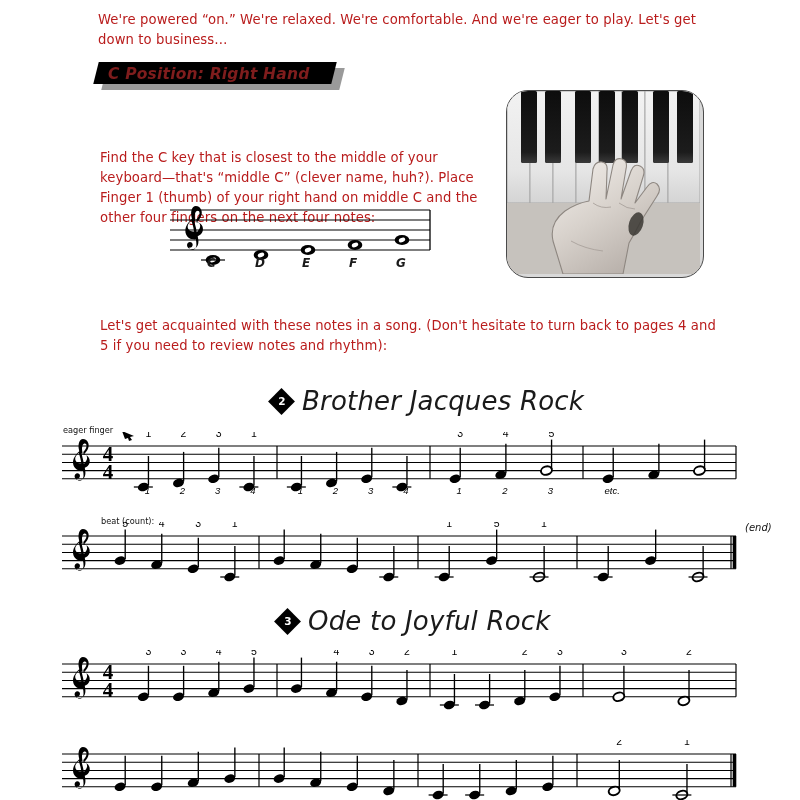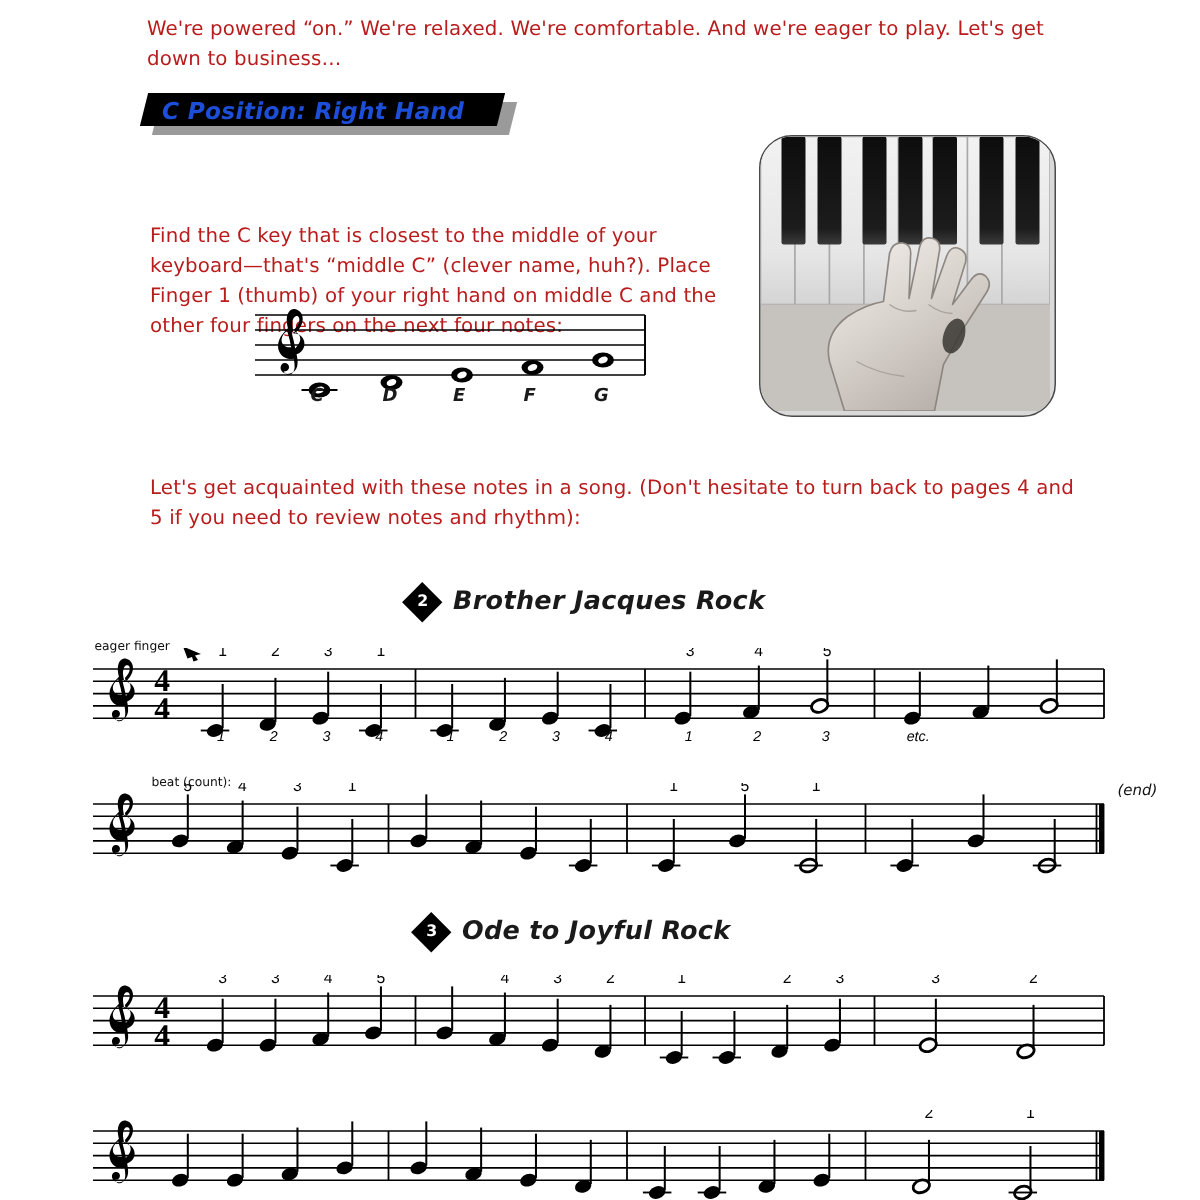--- a/index.html
+++ b/index.html
@@ -58,21 +58,21 @@
     height: 22px;
     background: #000000;
     transform: skewX(-14deg);
   }
   .banner-text {
     position: absolute;
     left: 12px;
     top: 2px;
     width: 240px;
     height: 22px;
-    color: #1d4ed8;
+    color: #7f1d1d;
     font-size: 15.5px;
     font-style: italic;
     font-weight: 600;
     line-height: 20px;
     letter-spacing: 0.2px;
     white-space: nowrap;
   }
 
   
   .photo {
@@ -107,22 +107,22 @@
     flex: none;
   }
   .song-title .diamond span {
     transform: rotate(-45deg);
     color: #fff;
     font-size: 10.5px;
     font-weight: 700;
     line-height: 1;
   }
   .song-title .t {
-    font-size: 17px;
-    font-weight: 700;
+    font-size: 26px;
+    font-weight: 400;
     font-style: italic;
     letter-spacing: 0.2px;
     white-space: nowrap;
   }
   #title-brother { left: 272px; top: 388px; }
   #title-ode     { left: 278px; top: 608px; }
 
   
   .staff {
     position: absolute;

